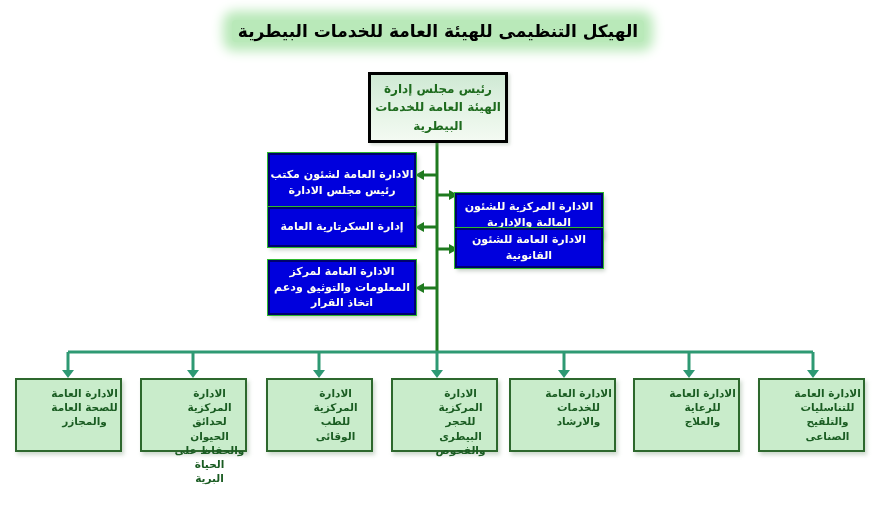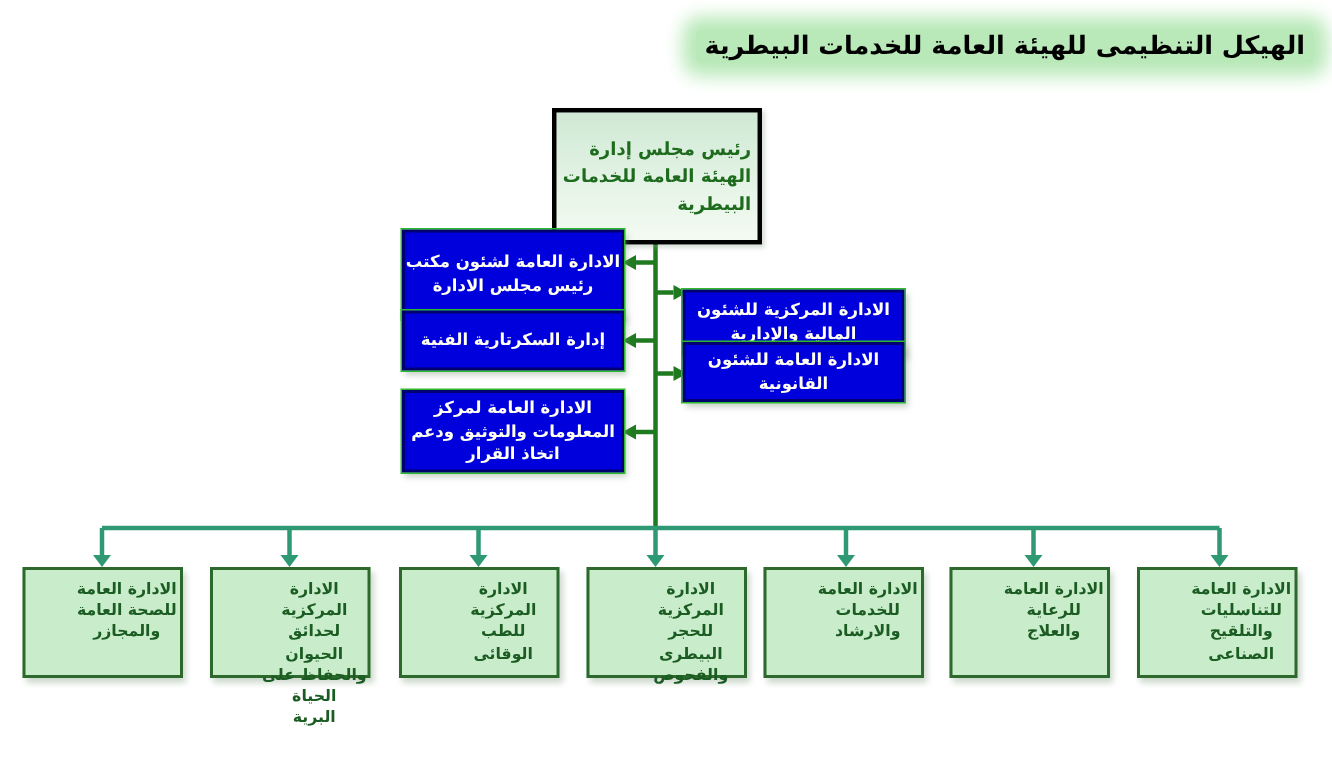--- a/index.html
+++ b/index.html
@@ -2,21 +2,21 @@
 <html lang="ar"><head>
 <meta charset="utf-8">
 <style>
   html,body{margin:0;padding:0;background:#fff;}
   .canvas{
     position:relative;width:888px;height:522px;background:#ffffff;
     font-family:"DejaVu Sans",sans-serif;overflow:hidden;
   }
   .canvas *{box-sizing:border-box;}
   .title-wrap{
-    position:absolute;top:20px;left:0;width:876px;text-align:right;
+    position:absolute;top:20px;left:0;width:876px;text-align:center;
   }
   .title-text{
     display:inline-block;direction:rtl;font-size:17px;font-weight:bold;color:#000;
     background:#b9e9b9;box-shadow:0 0 12px 9px #b9e9b9;border-radius:4px;
     padding:1px 6px;white-space:nowrap;
   }
   .connectors{position:absolute;top:0;left:0;width:888px;height:522px;}
   .box{
     position:absolute;direction:rtl;text-align:center;font-weight:bold;
     white-space:pre-line;display:flex;align-items:center;justify-content:center;
@@ -81,27 +81,27 @@
         <polygon points="449,190 449,200 458,195" stroke="none"></polygon>
       <line x1="437" y1="249" x2="449" y2="249" stroke-width="3"></line>
         <polygon points="449,244 449,254 458,249" stroke="none"></polygon>
     </g>
   </svg>
 
   <div class="title-wrap">
     <span class="title-text">الهيكل التنظيمى للهيئة العامة للخدمات البيطرية</span>
   </div>
 
-  <div class="box box-top" style="left:368px;top:72px;width:140px;height:91px;text-align:right;">رئيس مجلس إدارة
+  <div class="box box-top" style="left:368px;top:72px;width:140px;height:71px;">رئيس مجلس إدارة
 الهيئة العامة للخدمات
 البيطرية</div>
 
   <div class="box box-blue" style="left:268px;top:153px;width:148px;height:60px;">الادارة العامة لشئون مكتب
 رئيس مجلس الادارة</div>
-  <div class="box box-blue" style="left:268px;top:207px;width:148px;height:40px;">إدارة السكرتارية الفنية</div>
+  <div class="box box-blue" style="left:268px;top:207px;width:148px;height:40px;">إدارة السكرتارية العامة</div>
   <div class="box box-blue" style="left:268px;top:260px;width:148px;height:55px;text-align:center;">الادارة العامة لمركز
 المعلومات والتوثيق ودعم
 اتخاذ القرار</div>
 
   <div class="box box-blue" style="left:455px;top:173px;width:148px;height:44px;margin-top:20px;">الادارة المركزية للشئون
 المالية والإدارية</div>
   <div class="box box-blue" style="left:455px;top:228px;width:148px;height:40px;">الادارة العامة للشئون
 القانونية</div>
 
   <div class="box box-green" style="left:15px;top:378px;width:107px;height:74px;">الادارة العامة

